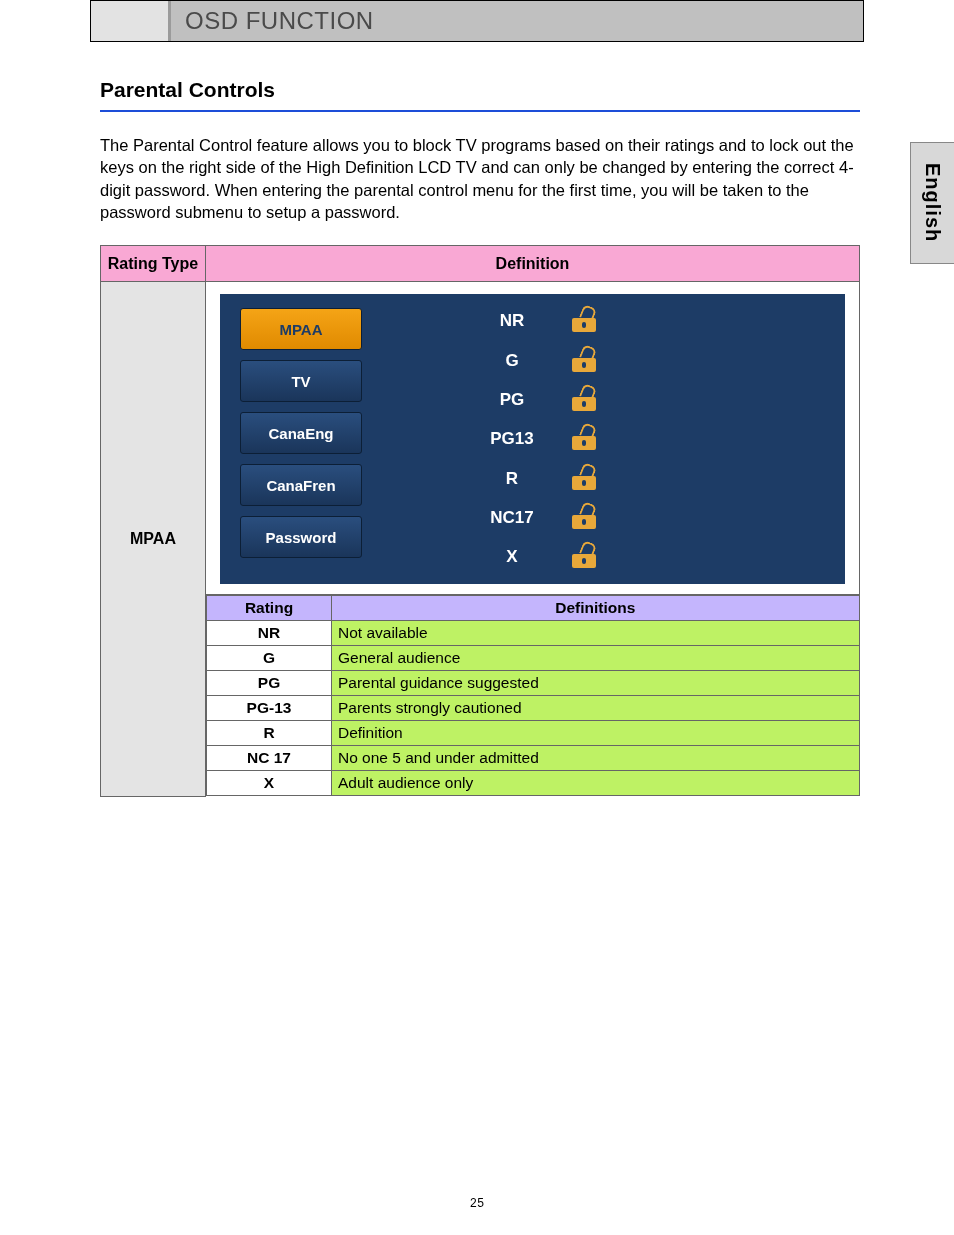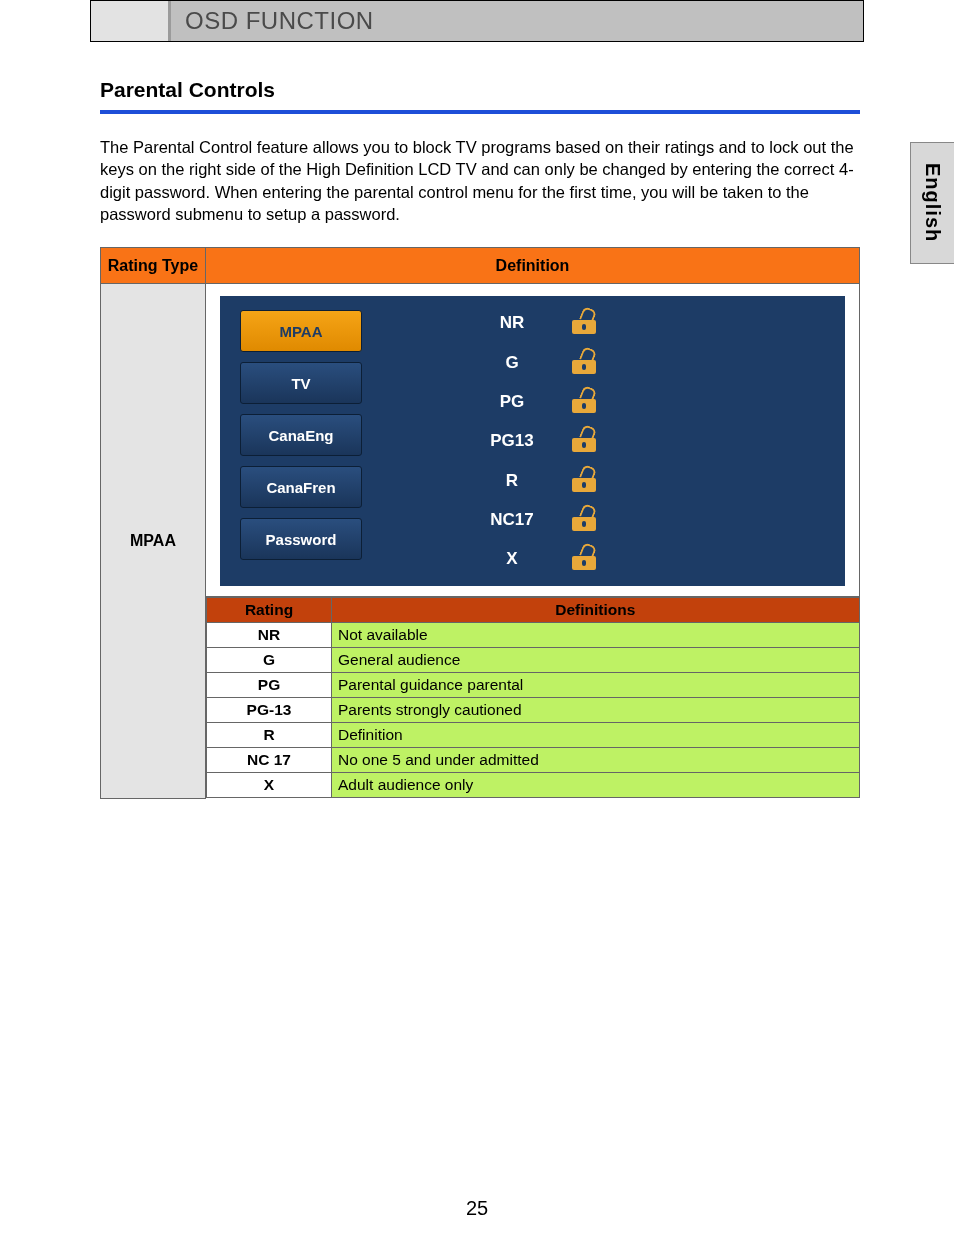--- a/index.html
+++ b/index.html
@@ -58,38 +58,38 @@
   .content {
     position: absolute;
     left: 100px;
     top: 78px;
     width: 760px;
   }
   .section-title {
     font-size: 21px;
     font-weight: bold;
     padding-bottom: 8px;
-    border-bottom: 4px solid #1d4ed8;
+    border-bottom: 2px solid #1d4ed8;
     margin-bottom: 22px;
   }
   .intro {
     font-size: 16.5px;
     line-height: 1.35;
     margin-bottom: 22px;
   }
   .intro .bold { font-weight: bold; }
   table.outer {
     border-collapse: collapse;
     width: 100%;
   }
   table.outer th, table.outer td {
     border: 1px solid #666;
   }
   th.rtype, th.desc {
-    background: #f97316;
+    background: #f9a8d4;
     font-weight: bold;
     font-size: 16px;
     padding: 8px 4px;
     text-align: center;
   }
   th.rtype { width: 105px; line-height: 1.2; }
   td.mpaa-label {
     background: #e4e4e4;
     font-weight: bold;
     text-align: center;
@@ -189,40 +189,41 @@
   table.defs {
     border-collapse: collapse;
     width: 100%;
   }
   table.defs th, table.defs td {
     border: 1px solid #666;
     font-size: 15.5px;
     padding: 3px 6px;
   }
   table.defs th {
-    background: #c2410c;
+    background: #c4b5fd;
     font-weight: bold;
     text-align: center;
   }
   table.defs th.rcol { width: 125px; }
   table.defs td.rcode {
     font-weight: bold;
     text-align: center;
     background: #fff;
   }
   table.defs td.rdef {
     background: #bef264;
   }
   .page-num {
     position: absolute;
     left: 0;
     width: 100%;
-    bottom: 15px;
-    text-align: center;
-    font-size: 20px;
+    bottom: 24px;
+    text-align: center;
+    font-size: 12px;
+    font-family: Liberation Mono, monospace;
   }
 </style>
 </head>
 <body>
 
 <div class="header-bar">
   <div class="header-tab"></div>
   <div class="header-title">OSD FUNCTION</div>
 </div>
 
@@ -316,21 +317,21 @@
           <tr>
             <td class="rcode">NR</td>
             <td class="rdef">Not available</td>
           </tr>
           <tr>
             <td class="rcode">G</td>
             <td class="rdef">General audience</td>
           </tr>
           <tr>
             <td class="rcode">PG</td>
-            <td class="rdef">Parental guidance parental</td>
+            <td class="rdef">Parental guidance suggested</td>
           </tr>
           <tr>
             <td class="rcode">PG-13</td>
             <td class="rdef">Parents strongly cautioned</td>
           </tr>
           <tr>
             <td class="rcode">R</td>
             <td class="rdef">Definition</td>
           </tr>
           <tr>

